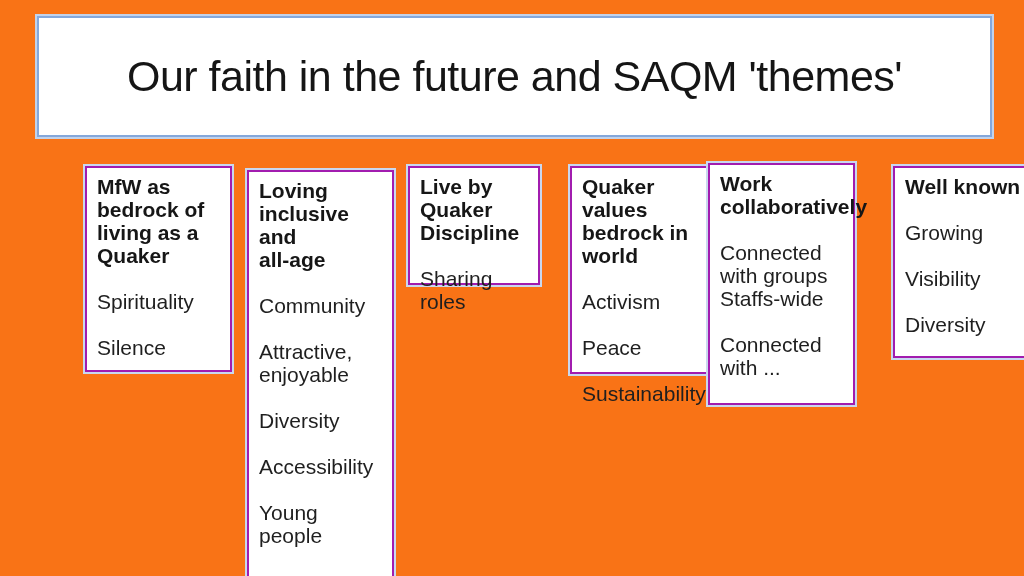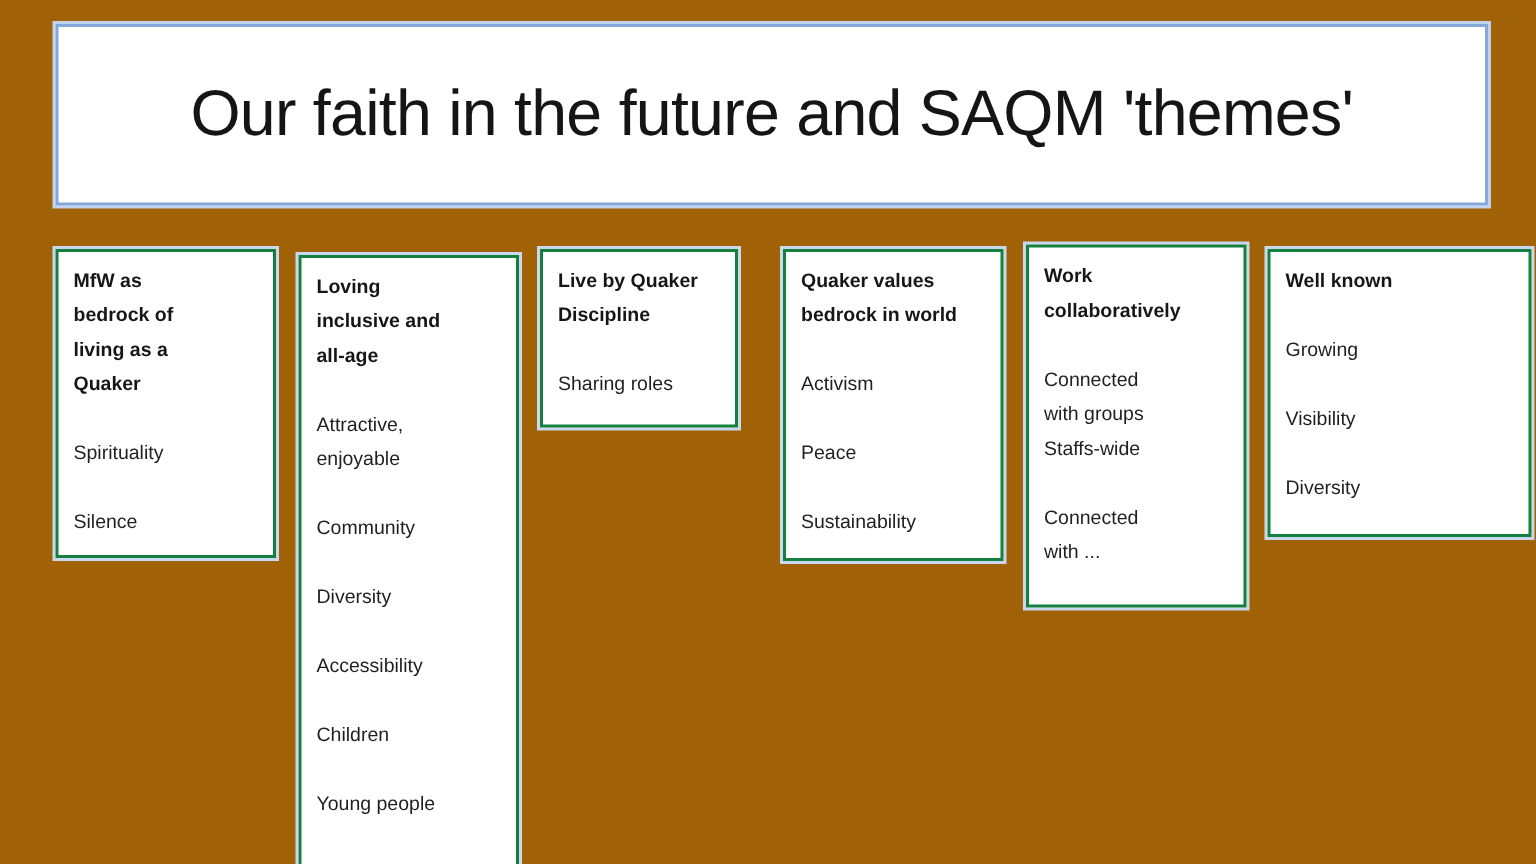--- a/index.html
+++ b/index.html
@@ -1,20 +1,20 @@
 <!DOCTYPE html>
 <html><head>
 <meta charset="utf-8">
 <style>
   html, body { margin: 0; padding: 0; background: #ffffff; }
   .slide {
     position: relative;
     width: 1024px;
     height: 576px;
-    background: #a16207;
+    background: #f97316;
     overflow: hidden;
     font-family: "Liberation Sans", "DejaVu Sans", sans-serif;
     color: #1c1c1c;
   }
   .title-box {
     position: absolute;
     left: 37px; top: 16px;
     width: 955px; height: 121px;
     box-sizing: border-box;
     background: #ffffff;
@@ -27,38 +27,39 @@
   .title-text {
     font-size: 43px;
     letter-spacing: -0.5px;
     color: #151515;
     white-space: nowrap;
   }
   .theme-box {
     position: absolute;
     box-sizing: border-box;
     background: #ffffff;
-    border: 2px solid #15803d;
+    border: 2px solid #a21caf;
     box-shadow: 0 0 0 2px #c9d8ef;
     padding: 7px 10px 6px 10px;
-    font-size: 13px;
+    font-size: 21px;
     line-height: 23px;
     color: #1f1f1f;
+    margin-left: 48px;
   }
   .theme-box p {
     margin: 0 0 23px 0;
     white-space: pre-line;
   }
   .theme-box p:last-child { margin-bottom: 0; }
   .theme-heading { font-weight: bold; color: #161616; }
   .b1 { left: 37px;  top: 166px; width: 147px; height: 206px; }
   .b2 { left: 199px; top: 170px; width: 147px; height: 461px; }
   .b3 { left: 360px; top: 166px; width: 132px; height: 119px; }
   .b4 { left: 522px; top: 166px; width: 147px; height: 208px; }
-  .b5 { left: 684px; top: 163px; width: 147px; height: 242px; padding-right: 16px; }
+  .b5 { left: 660px; top: 163px; width: 147px; height: 242px; padding-right: 16px; }
   .b6 { left: 845px; top: 166px; width: 176px; height: 192px; }
 </style>
 </head>
 <body>
 
 <div class="slide">
 
   <div class="title-box">
     <div class="title-text">Our faith in the future and SAQM 'themes'</div>
   </div>
@@ -69,26 +70,25 @@
 living as a
 Quaker</p>
     <p class="theme-item">Spirituality</p>
     <p class="theme-item">Silence</p>
   </div>
 
   <div class="theme-box b2">
     <p class="theme-heading">Loving
 inclusive and
 all-age</p>
+    <p class="theme-item">Community</p>
     <p class="theme-item">Attractive,
 enjoyable</p>
-    <p class="theme-item">Community</p>
     <p class="theme-item">Diversity</p>
     <p class="theme-item">Accessibility</p>
-    <p class="theme-item">Children</p>
     <p class="theme-item">Young people</p>
   </div>
 
   <div class="theme-box b3">
     <p class="theme-heading">Live by Quaker
 Discipline</p>
     <p class="theme-item">Sharing roles</p>
   </div>
 
   <div class="theme-box b4">

